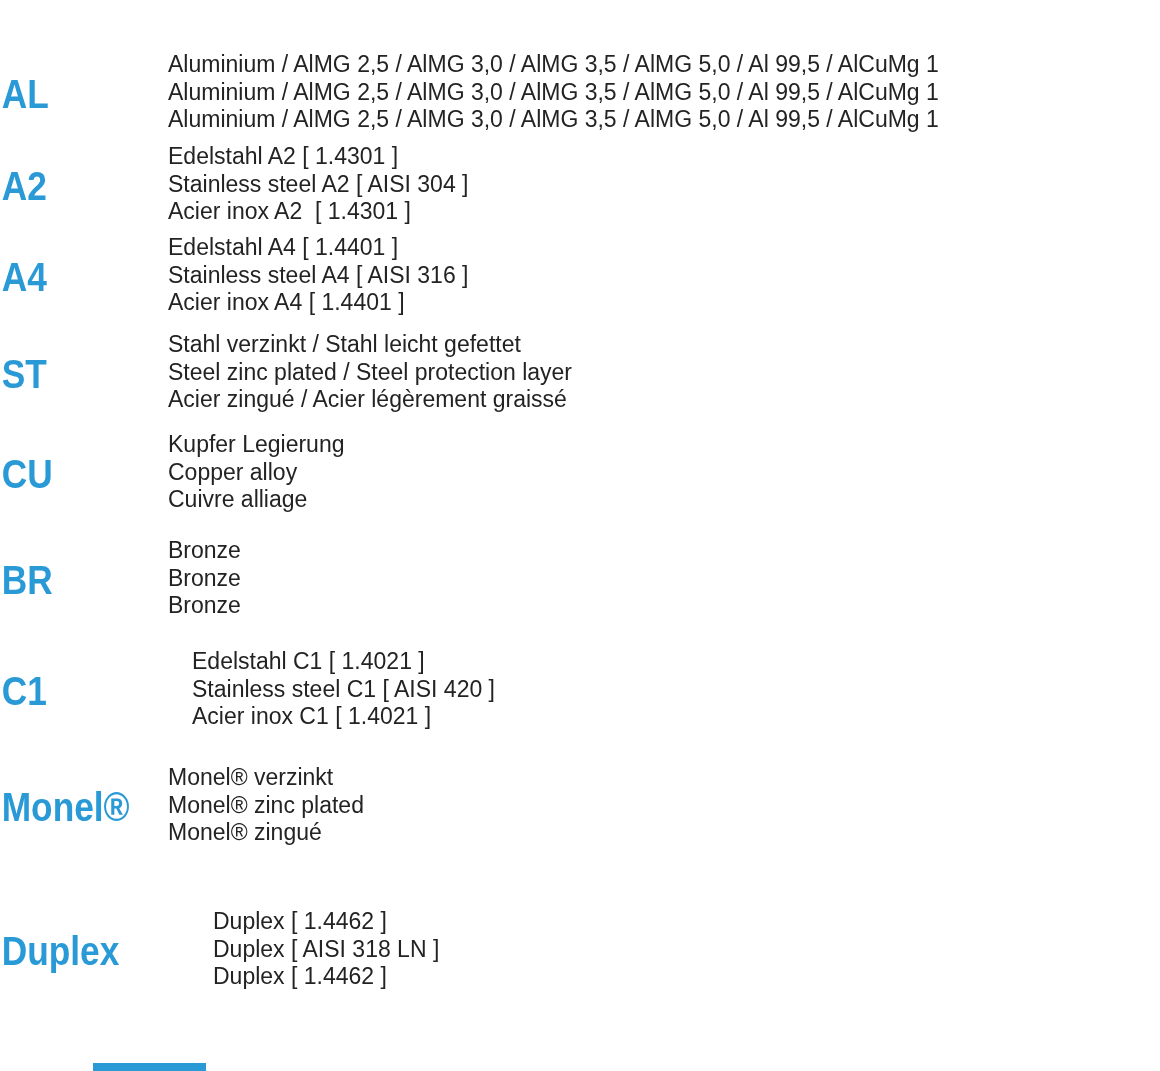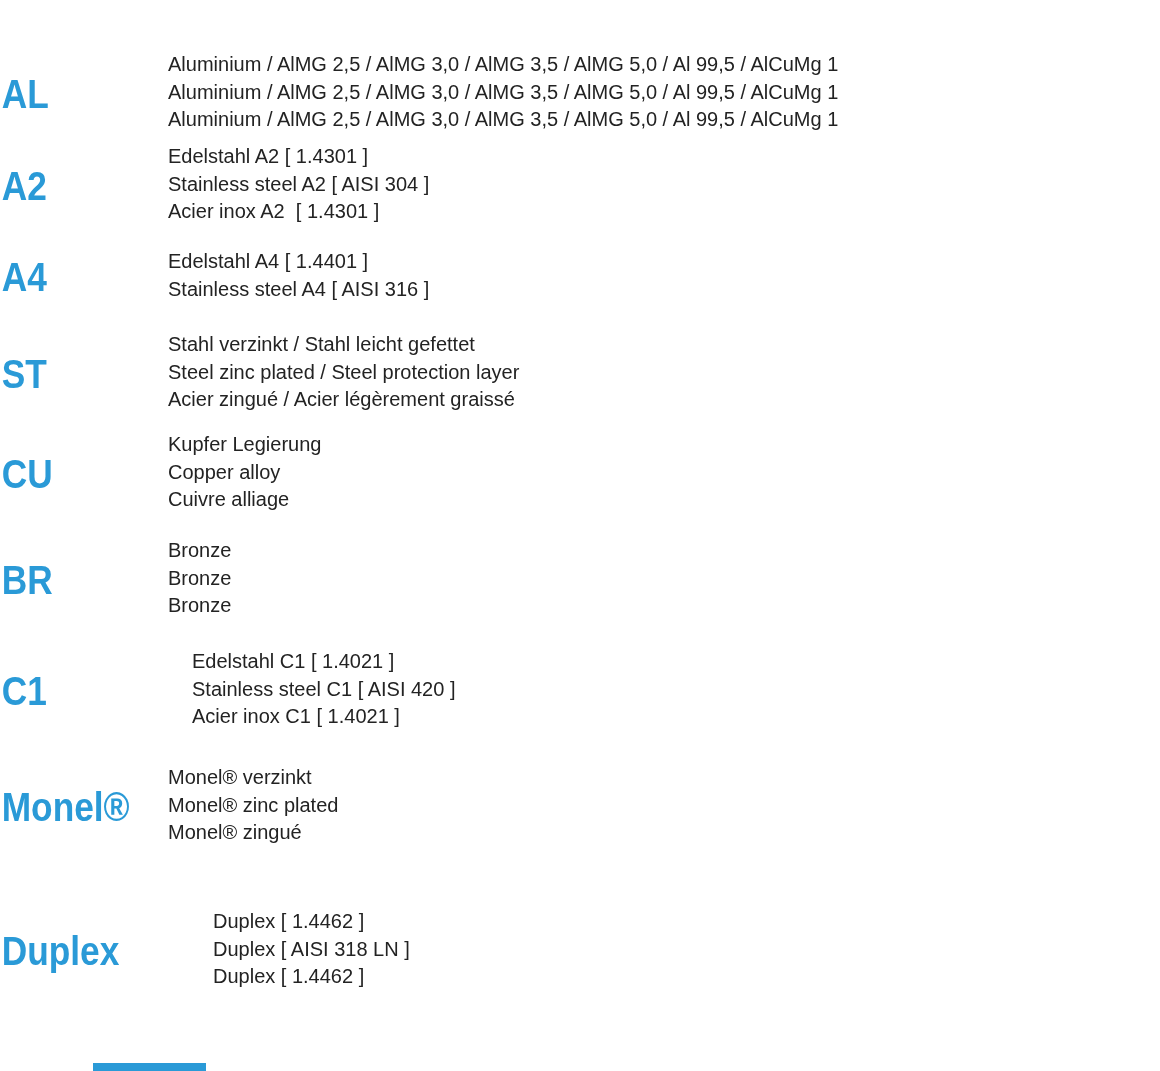--- a/index.html
+++ b/index.html
@@ -31,21 +31,21 @@
     font-weight: bold;
     line-height: 1;
     white-space: nowrap;
     transform: scaleX(0.86);
     transform-origin: left center;
     position: relative;
     top: 2px;
     color: var(--accent, #2a9ad7);
   }
   .lines {
-    font-size: 20px;
+    font-size: 23px;
     line-height: 27.5px;
     color: var(--ink, #232323);
     white-space: pre-wrap;
   }
   .line {
     white-space: pre-wrap;
   }
   .footer-bar {
     position: absolute;
     left: 93px;
@@ -62,21 +62,21 @@
     <div class="material-row" style="top: 51px;">
       <div class="code">AL</div>
       <div class="lines"><div class="line">Aluminium / AlMG 2,5 / AlMG 3,0 / AlMG 3,5 / AlMG 5,0 / Al 99,5 / AlCuMg 1</div><div class="line">Aluminium / AlMG 2,5 / AlMG 3,0 / AlMG 3,5 / AlMG 5,0 / Al 99,5 / AlCuMg 1</div><div class="line">Aluminium / AlMG 2,5 / AlMG 3,0 / AlMG 3,5 / AlMG 5,0 / Al 99,5 / AlCuMg 1</div></div>
     </div>
     <div class="material-row" style="top: 143px;">
       <div class="code">A2</div>
       <div class="lines"><div class="line">Edelstahl A2 [ 1.4301 ]</div><div class="line">Stainless steel A2 [ AISI 304 ]</div><div class="line">Acier inox A2  [ 1.4301 ]</div></div>
     </div>
     <div class="material-row" style="top: 234px;">
       <div class="code">A4</div>
-      <div class="lines"><div class="line">Edelstahl A4 [ 1.4401 ]</div><div class="line">Stainless steel A4 [ AISI 316 ]</div></div>
+      <div class="lines"><div class="line">Edelstahl A4 [ 1.4401 ]</div><div class="line">Stainless steel A4 [ AISI 316 ]</div><div class="line">Acier inox A4 [ 1.4401 ]</div></div>
     </div>
     <div class="material-row" style="top: 331px;">
       <div class="code">ST</div>
       <div class="lines"><div class="line">Stahl verzinkt / Stahl leicht gefettet</div><div class="line">Steel zinc plated / Steel protection layer</div><div class="line">Acier zingué / Acier légèrement graissé</div></div>
     </div>
     <div class="material-row" style="top: 431px;">
       <div class="code">CU</div>
       <div class="lines"><div class="line">Kupfer Legierung</div><div class="line">Copper alloy</div><div class="line">Cuivre alliage</div></div>
     </div>
     <div class="material-row" style="top: 537px;">

